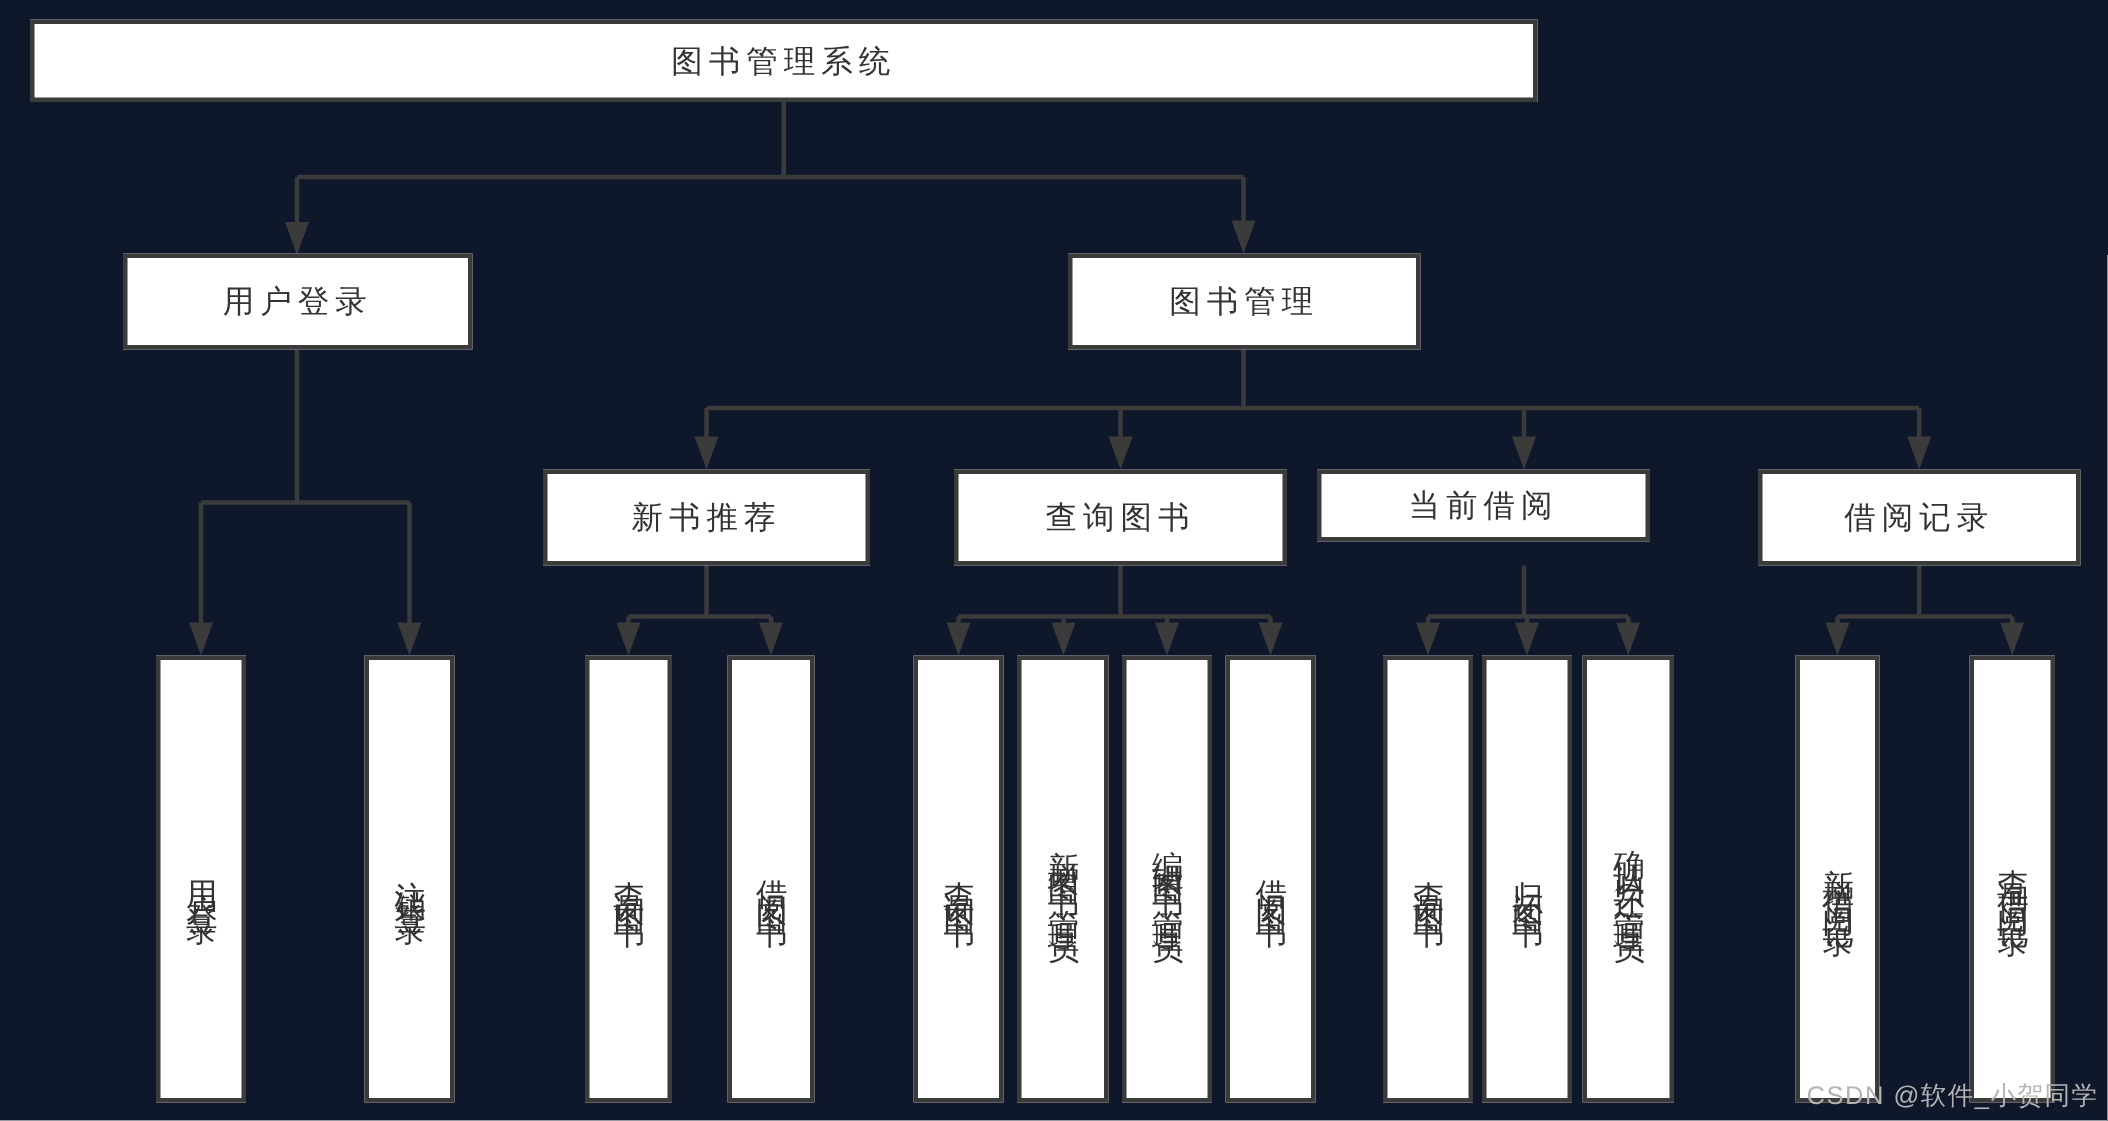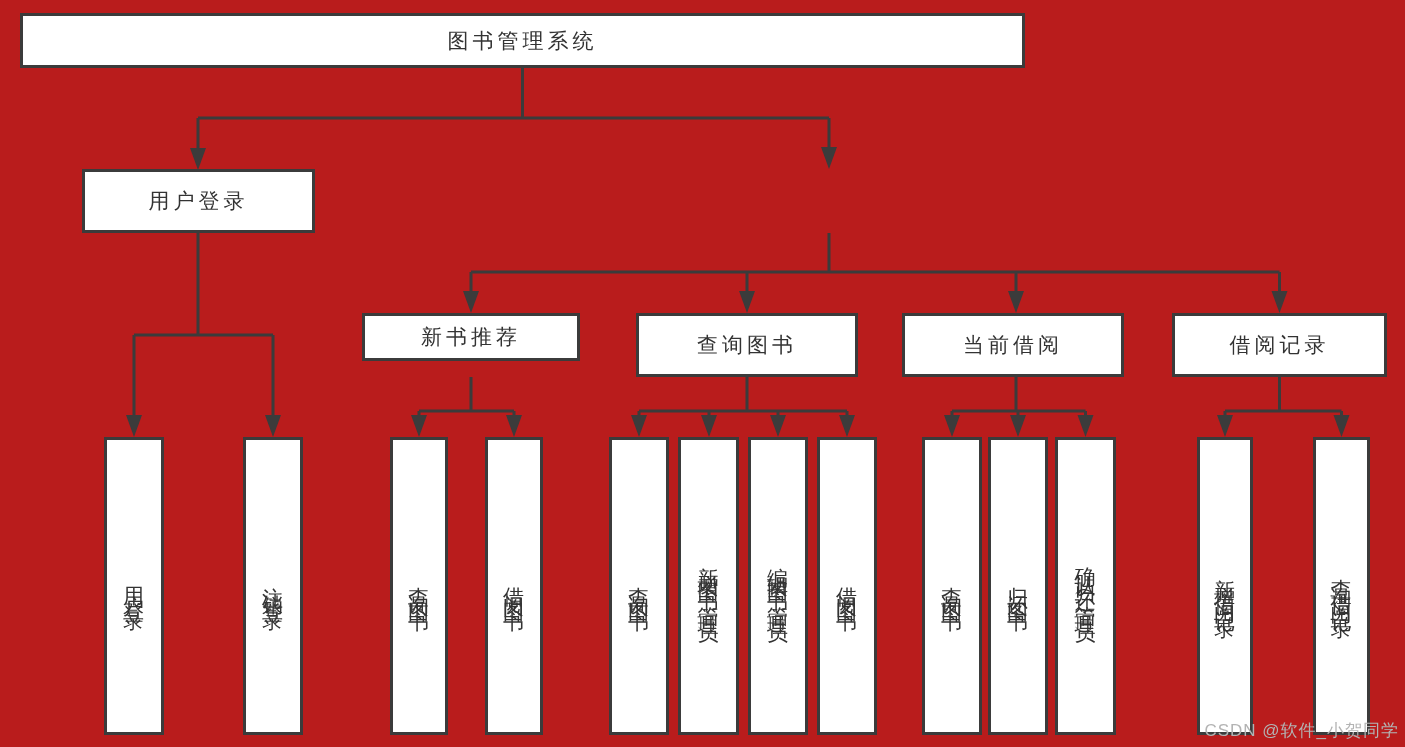--- a/index.html
+++ b/index.html
@@ -1,20 +1,20 @@
 <!DOCTYPE html>
 <html><head>
 <meta charset="utf-8">
 <style>
   html, body { margin: 0; padding: 0; background: #ffffff; }
   #stage {
     position: relative;
     width: 1405px;
     height: 747px;
-    background: #b91c1c;
+    background: #0f172a;
     overflow: hidden;
     font-family: "Liberation Sans", sans-serif;
   }
   #connectors {
     position: absolute;
     left: 0; top: 0;
     width: 1405px; height: 747px;
     z-index: 0;
   }
   .ln { stroke: #3b3b3b; stroke-width: 3; fill: none; }
@@ -92,24 +92,25 @@
     <polygon class="tri" points="1077.5,415 1093.5,415 1085.5,437"></polygon>
 
     <path class="ln" d="M1279.5 377 V411 M1225 411 H1341.5 M1225 411 V419 M1341.5 411 V419"></path>
     <polygon class="tri" points="1217,415 1233,415 1225,437"></polygon>
     <polygon class="tri" points="1333.5,415 1349.5,415 1341.5,437"></polygon>
   </svg>
 
   <div class="node h" style="left:20px; top:13px; width:1005px; height:55px;">图书管理系统</div>
 
   <div class="node h" style="left:82px; top:169px; width:233px; height:64px;">用户登录</div>
+  <div class="node h" style="left:712px; top:169px; width:235px; height:64px;">图书管理</div>
 
-  <div class="node h" style="left:362px; top:313px; width:218px; height:48px;">新书推荐</div>
+  <div class="node h" style="left:362px; top:313px; width:218px; height:64px;">新书推荐</div>
   <div class="node h" style="left:636px; top:313px; width:222px; height:64px;">查询图书</div>
-  <div class="node h" style="left:902px; top:313px; width:222px; height:64px;">当前借阅</div>
+  <div class="node h" style="left:878px; top:313px; width:222px; height:48px;">当前借阅</div>
   <div class="node h" style="left:1172px; top:313px; width:215px; height:64px;">借阅记录</div>
 
   <div class="node v" style="left:104px; top:437px; width:60px; height:298px;">
     <span class="vtext">用户登录</span>
   </div>
   <div class="node v" style="left:243px; top:437px; width:60px; height:298px;">
     <span class="vtext">注销登录</span>
   </div>
 
   <div class="node v" style="left:390px; top:437px; width:58px; height:298px;">

